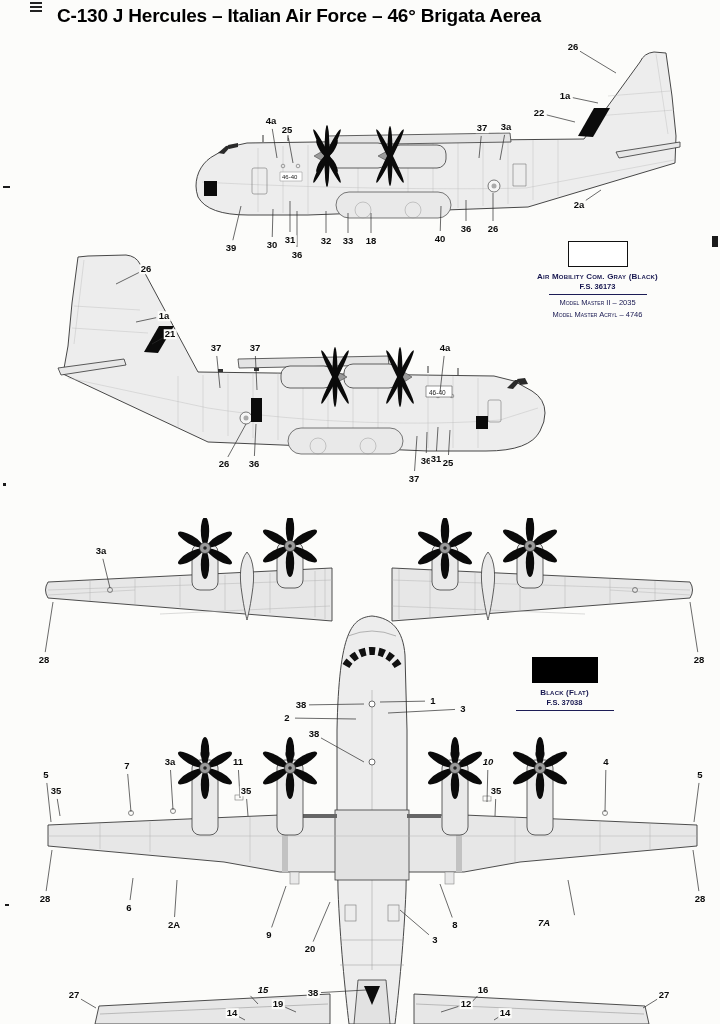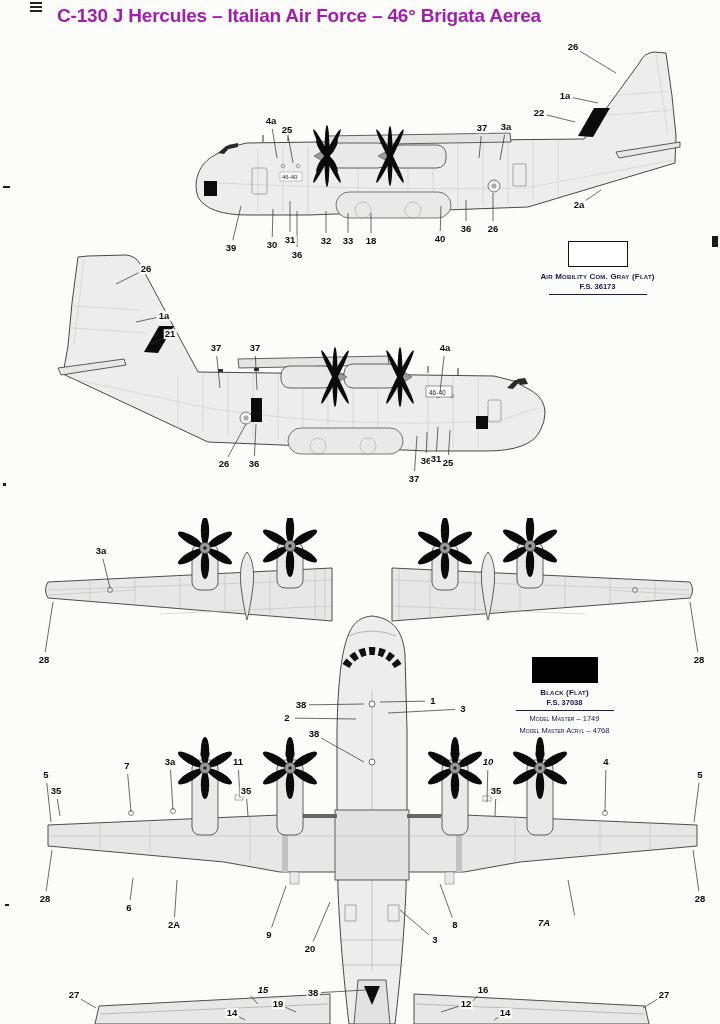--- a/index.html
+++ b/index.html
@@ -1,21 +1,21 @@
 <!DOCTYPE html>
 <html><head>
 <meta charset="utf-8">
 <style>
   * { margin:0; padding:0; box-sizing:border-box; }
   html,body { width:720px; height:1024px; }
   body { background:#e8e8e6; font-family:"Liberation Sans", sans-serif; }
   .page { position:relative; width:720px; height:1024px; background:#fcfcfa; overflow:hidden; }
 
   .title { position:absolute; left:57px; top:5px; font-size:19px; font-weight:bold;
-           letter-spacing:-0.2px; color:#a21caf; white-space:nowrap; }
+           letter-spacing:-0.2px; color:#000000; white-space:nowrap; }
 
   .view { position:absolute; }
   #view-side-1 { left:188px; top:36px; }
   #view-side-2 { left:48px;  top:248px; }
   #view-wings  { left:40px;  top:518px; }
   #view-plan   { left:40px;  top:610px; }
 
   #leader-overlay { position:absolute; left:0; top:0; width:720px; height:1024px;
                     pointer-events:none; z-index:5; }
   #leader-overlay line { stroke:#2b2b2b; stroke-width:0.7; }
@@ -238,32 +238,32 @@
         <polygon points="374,384 605,396 609,414 374,414" fill="#e7e7e7" stroke="#3a3a3a" stroke-width="0.9"></polygon>
         <path d="M 60,404 L 288,394 M 376,394 L 604,404" stroke="#8a8a8a" stroke-width="0.5" fill="none"></path>
         <polygon points="318,370 346,370 350,414 314,414" fill="#e2e2e2" stroke="#3a3a3a" stroke-width="0.8"></polygon>
         <polygon points="324,376 340,376 332,395" fill="#0b0b0b"></polygon>
       </g>
     </svg>
   </div>
 
   <div class="color-ref" id="color-ref-gray">
     <div class="swatch" style="background: rgb(255, 255, 255);"></div>
-    <div class="c-name">Air Mobility Com. Gray (Flat)</div>
+    <div class="c-name">Air Mobility Com. Gray (Black)</div>
     <div class="c-fs">F.S. 36173</div>
+    <div class="c-models">
+      <div>Model Master II – 2035</div>
+      <div>Model Master Acryl – 4746</div>
+    </div>
   </div>
 
   <div class="color-ref" id="color-ref-black">
     <div class="swatch" style="background: rgb(0, 0, 0);"></div>
     <div class="c-name">Black (Flat)</div>
     <div class="c-fs">F.S. 37038</div>
-    <div class="c-models">
-      <div>Model Master – 1749</div>
-      <div>Model Master Acryl – 4768</div>
-    </div>
   </div>
 
   <svg id="leader-overlay" viewBox="0 0 720 1024">
       <line x1="579.8458558686448" y1="51.139354711273555" x2="616" y2="73"></line>
       <line x1="572.8258730008196" y1="97.6600336668405" x2="598" y2="103"></line>
       <line x1="546.7611400011626" y1="114.94028500029066" x2="575" y2="122"></line>
       <line x1="585.6098187424603" y1="200.49330540286792" x2="601" y2="190"></line>
       <line x1="272.2805692684293" y1="128.89684382198067" x2="277" y2="158"></line>
       <line x1="288.4310835055999" y1="137.87095928079927" x2="293" y2="163"></line>
       <line x1="481.203970247832" y1="135.9602975216799" x2="479" y2="158"></line>

